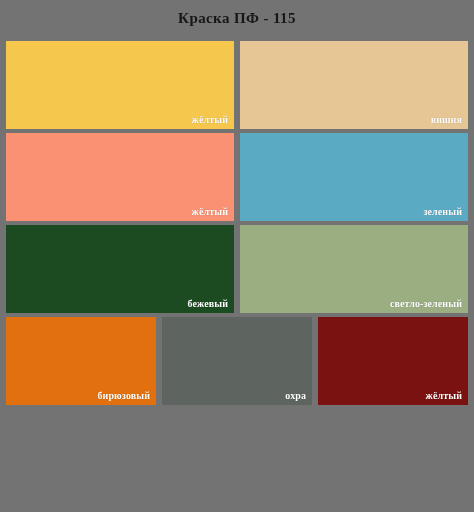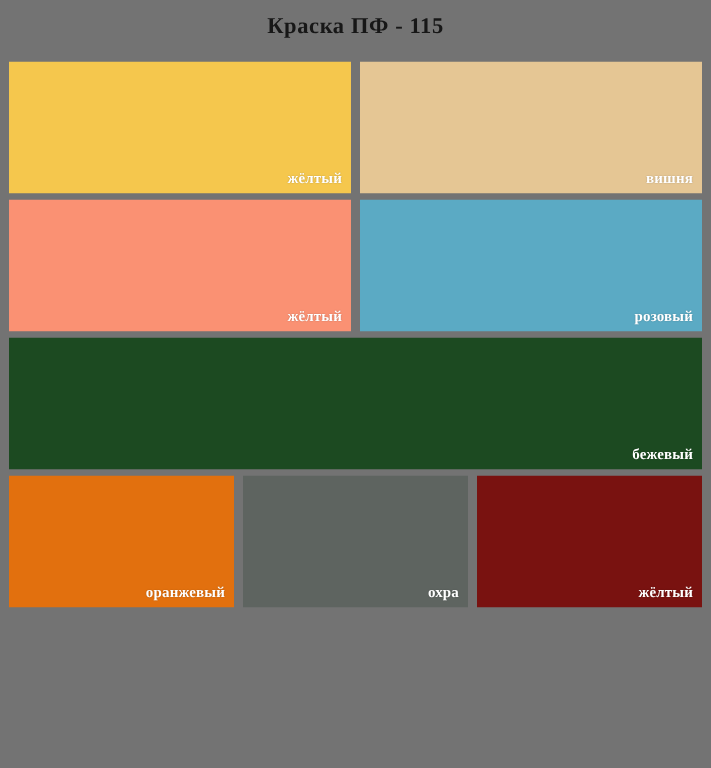--- a/index.html
+++ b/index.html
@@ -97,35 +97,39 @@
     </div>
 
 
     <div class="swatch-row">
       <div class="swatch">
         <div class="swatch-fill" style="background-color: rgb(250, 145, 115);"></div>
         <div class="swatch-label">жёлтый</div>
       </div>
       <div class="swatch">
         <div class="swatch-fill" style="background-color: rgb(91, 170, 196);"></div>
-        <div class="swatch-label">розовый</div>
+        <div class="swatch-label">зеленый</div>
       </div>
     </div>
 
     <div class="swatch-row">
       <div class="swatch">
         <div class="swatch-fill" style="background-color: rgb(28, 74, 33);"></div>
         <div class="swatch-label">бежевый</div>
       </div>
+      <div class="swatch">
+        <div class="swatch-fill" style="background-color: rgb(154, 174, 129);"></div>
+        <div class="swatch-label">светло-зеленый</div>
+      </div>
     </div>
 
     <div class="swatch-row">
       <div class="swatch">
         <div class="swatch-fill" style="background-color: rgb(226, 112, 14);"></div>
-        <div class="swatch-label">оранжевый</div>
+        <div class="swatch-label">бирюзовый</div>
       </div>
       <div class="swatch">
         <div class="swatch-fill" style="background-color: rgb(94, 100, 96);"></div>
         <div class="swatch-label">охра</div>
       </div>
       <div class="swatch">
         <div class="swatch-fill" style="background-color: rgb(121, 18, 16);"></div>
         <div class="swatch-label">жёлтый</div>
       </div>
     </div>

